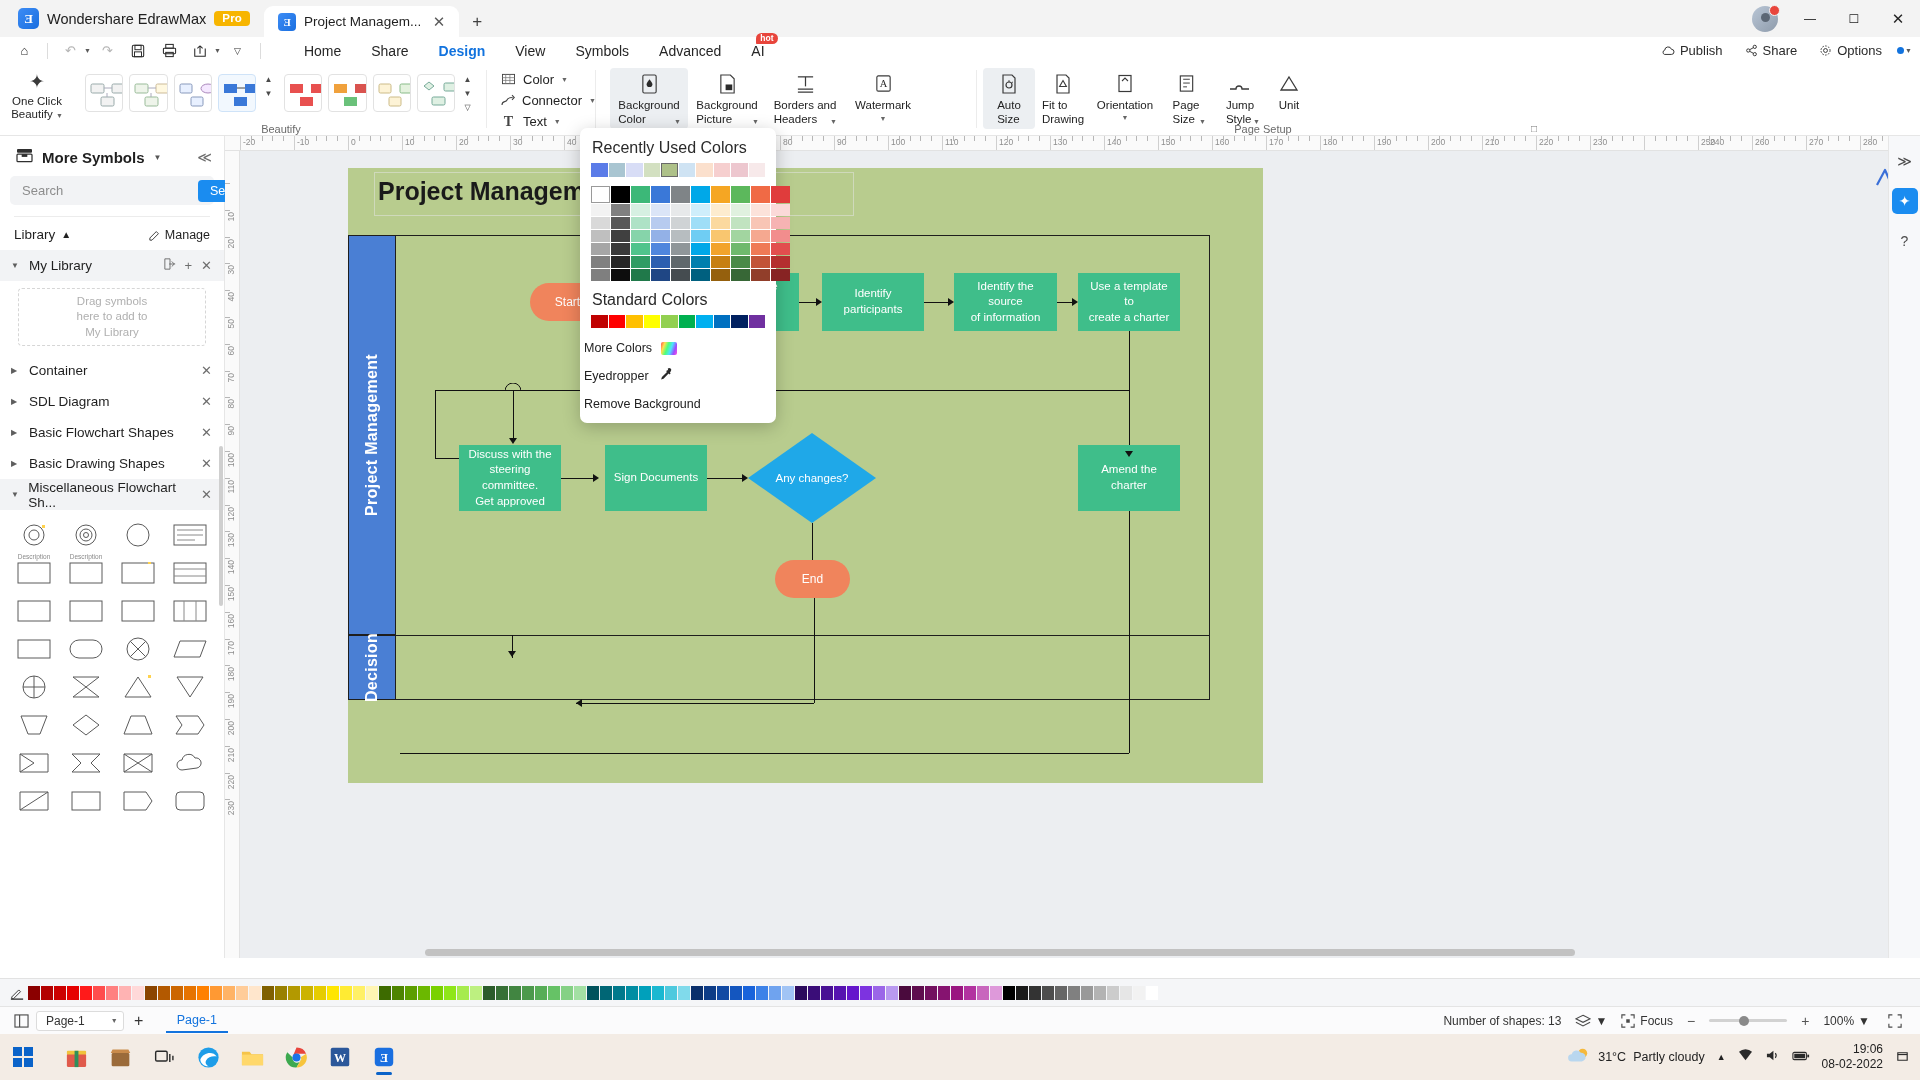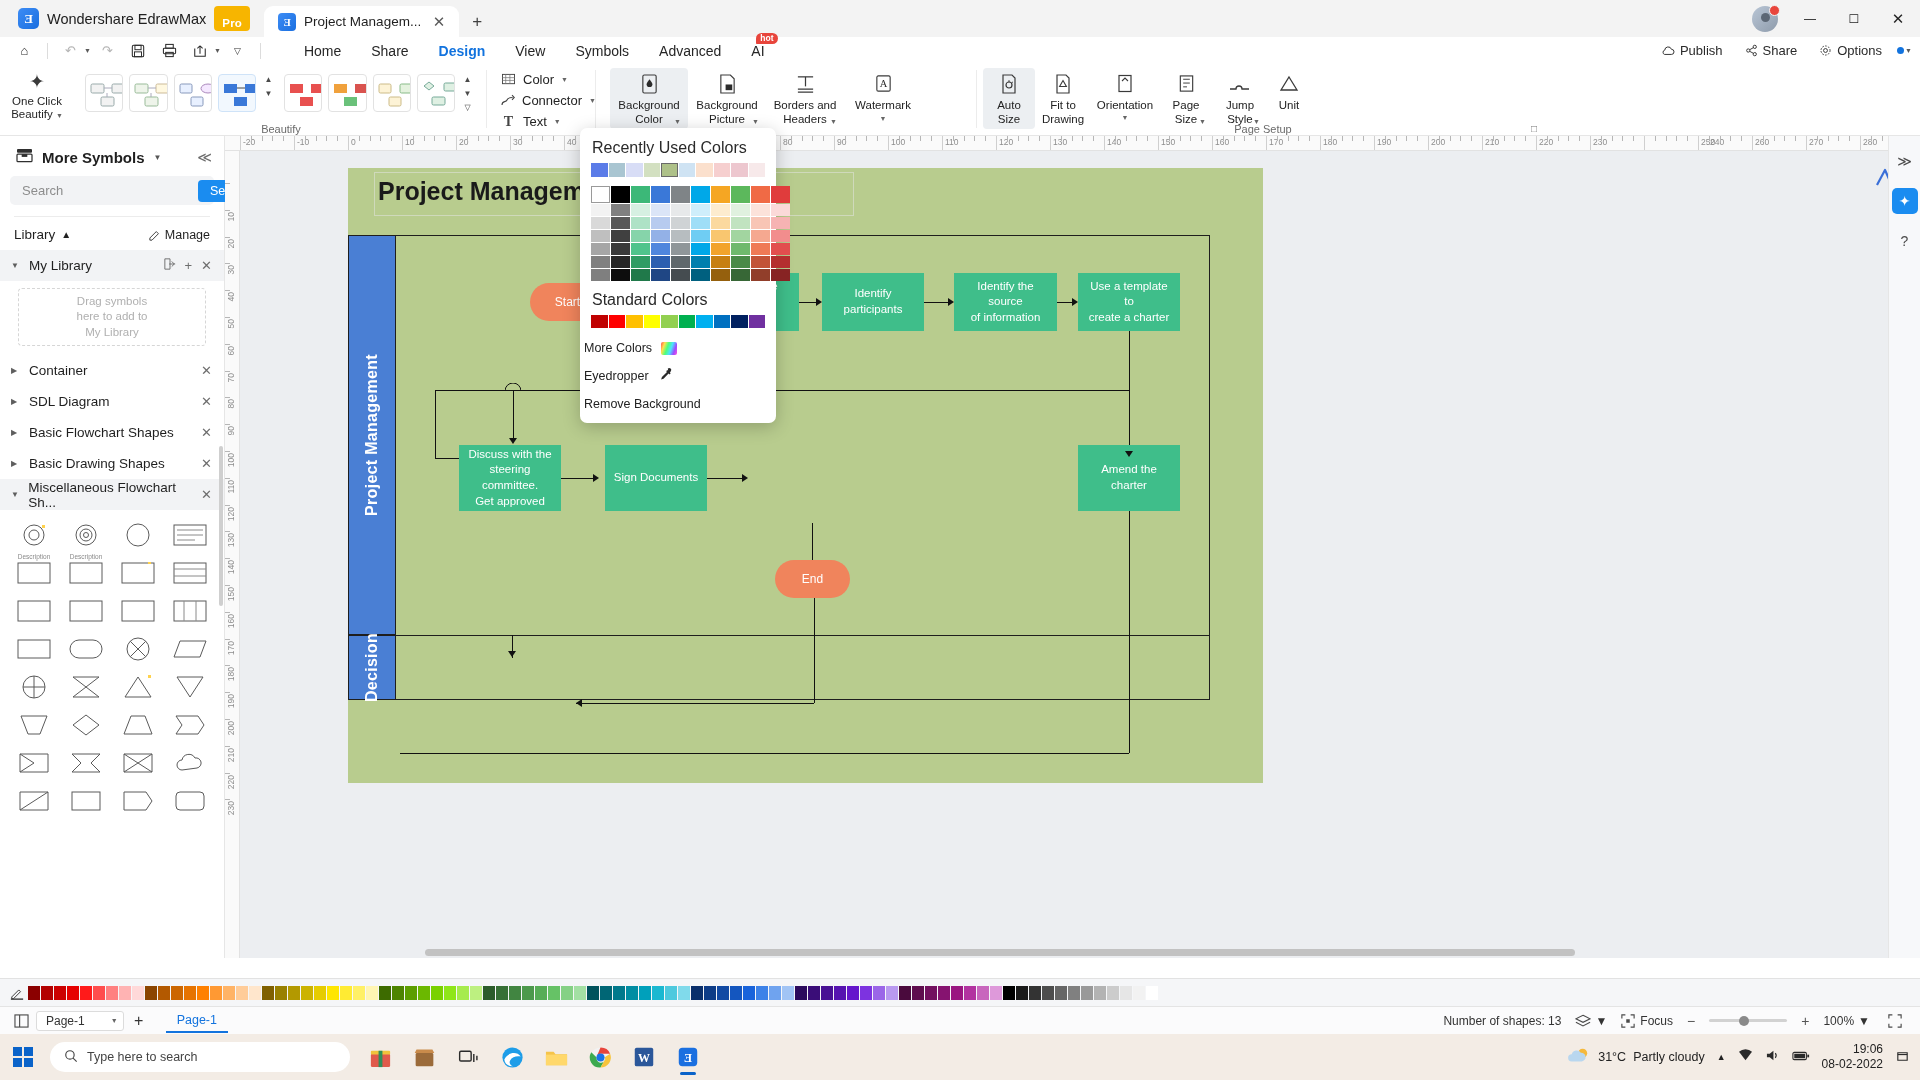--- a/index.html
+++ b/index.html
@@ -25,21 +25,21 @@
   .ed-logo {
     width: 21px; height: 21px; border-radius: 5px;
     background: linear-gradient(135deg,#3d8cf5,#1a6fe0);
     color: #fff; font-size: 13px; font-weight: 700;
     display: flex; align-items: center; justify-content: center;
     font-family: "Liberation Serif", serif;
   }
   .brand-name { font-size: 14.5px; color: #202020; }
   .pro-badge {
     background: #f7b500; color: #fff; font-size: 11.5px; font-weight: 700;
-    border-radius: 4px; padding: 11px 8px 2px; letter-spacing: .2px;
+    border-radius: 4px; padding: 1px 8px 2px; letter-spacing: .2px;
   }
   .doc-tab {
     display: flex; align-items: center; gap: 8px;
     height: 31px; margin-bottom: 0; padding: 0 10px 0 14px;
     background: #ffffff; border-radius: 9px 9px 0 0;
     min-width: 166px; position: relative;
   }
   .doc-tab .ed-logo { width: 18px; height: 18px; font-size: 11px; border-radius: 4px; }
   .doc-tab-label { font-size: 13.5px; color: #1f1f1f; flex: 1; white-space: nowrap; }
   .tab-close, .tab-new {
@@ -140,21 +140,21 @@
   }
   .small-cmd .ci { width: 15px; display:flex;align-items:center;justify-content:center; color:#444; font-size:12px;}
   .small-cmd .cc { font-size: 7px; color:#666; }
 
   .big-cmd {
     width: 78px; padding: 5px 2px 2px; display:flex; flex-direction:column;
     align-items:center; gap: 3px; border-radius:4px; position: relative;
   }
   .big-cmd.active { background:#eceff2; }
   .big-cmd .bc-icon { height: 22px; display:flex;align-items:center;justify-content:center; color:#3a3a3a; }
-  .big-cmd .bc-label { font-size: 11.5px; line-height: 1.25; text-align:center; color:#232323; }
+  .big-cmd .bc-label { font-size: 11.5px; line-height: 1.25; color:#232323; }
   .big-cmd .bc-caret { position:absolute; bottom:4px; right:7px; font-size:7px; color:#666; }
 
   .rib-launcher {
     position:absolute; right: 6px; bottom: 2px; font-size: 10px; color:#777;
   }
 
   
   .leftpanel {
     position: absolute; left: 0; top: 136px; width: 225px; bottom: 122px;
     background: #ffffff; border-right: 1px solid #e6e6e6;
@@ -1327,20 +1327,26 @@
       <div class="node" style="left:111px; top:277px; width:102px; height:66px; flex-direction:column;">
         <div>Discuss with the</div>
         <div>steering committee.</div>
         <div>Get approved</div>
       </div>
 
       <div class="node" style="left:257px; top:277px; width:102px; height:66px;">
         <span>Sign Documents</span>
       </div>
 
+      <div class="diamond" style="left:400px; top:265px; width:128px; height:90px;">
+        <svg viewBox="0 0 128 90" width="128" height="90">
+            <path d="M64 0l64 45-64 45L0 45z" fill="#1fa8e8"></path>
+          </svg>
+        <span>Any changes?</span>
+      </div>
 
       <div class="node" style="left:730px; top:277px; width:102px; height:66px;">
         <span>Amend the charter</span>
       </div>
 
       <div class="arrow d" style="left:777px; top:283px;"></div>
 
       <div class="conn h" style="left:213px; top:310px; width:32px;"></div>
       <div class="arrow r" style="left:245px; top:306px;"></div>
       <div class="conn h" style="left:359px; top:310px; width:35px;"></div>
@@ -1673,29 +1679,20 @@
 
   <div class="taskbar">
     <div class="tb-start">
       <div class="win-logo">
           <i></i>
           <i></i>
           <i></i>
           <i></i>
         </div>
     </div>
-    <div class="tb-search">
-      <span>
-        <svg width="14" height="14" viewBox="0 0 16 16">
-            <circle cx="6.8" cy="6.8" r="4.8" fill="none" stroke="#444" stroke-width="1.3"></circle>
-            <path d="M10.4 10.4L14.5 14.5" stroke="#444" stroke-width="1.3"></path>
-          </svg>
-      </span>
-      <span>Type here to search</span>
-    </div>
     <div class="tb-icons">
       <div class="tb-ic">
         <svg width="25" height="25" viewBox="0 0 26 26">
             <rect x="3" y="9" width="20" height="14" rx="1.5" fill="#e05a4b"></rect>
             <rect x="3" y="6" width="20" height="4" rx="1" fill="#f0c33c"></rect>
             <rect x="11" y="6" width="4" height="17" fill="#2f8f5b"></rect>
           </svg>
       </div>
       <div class="tb-ic">
         <svg width="23" height="23" viewBox="0 0 26 26">

